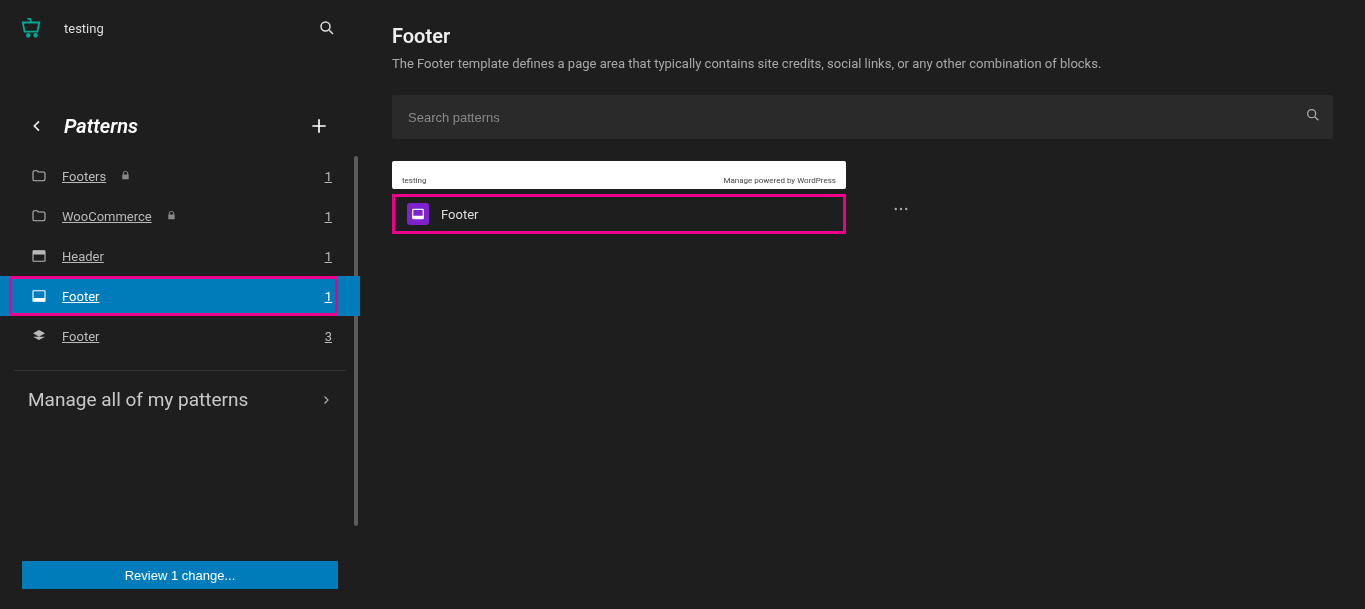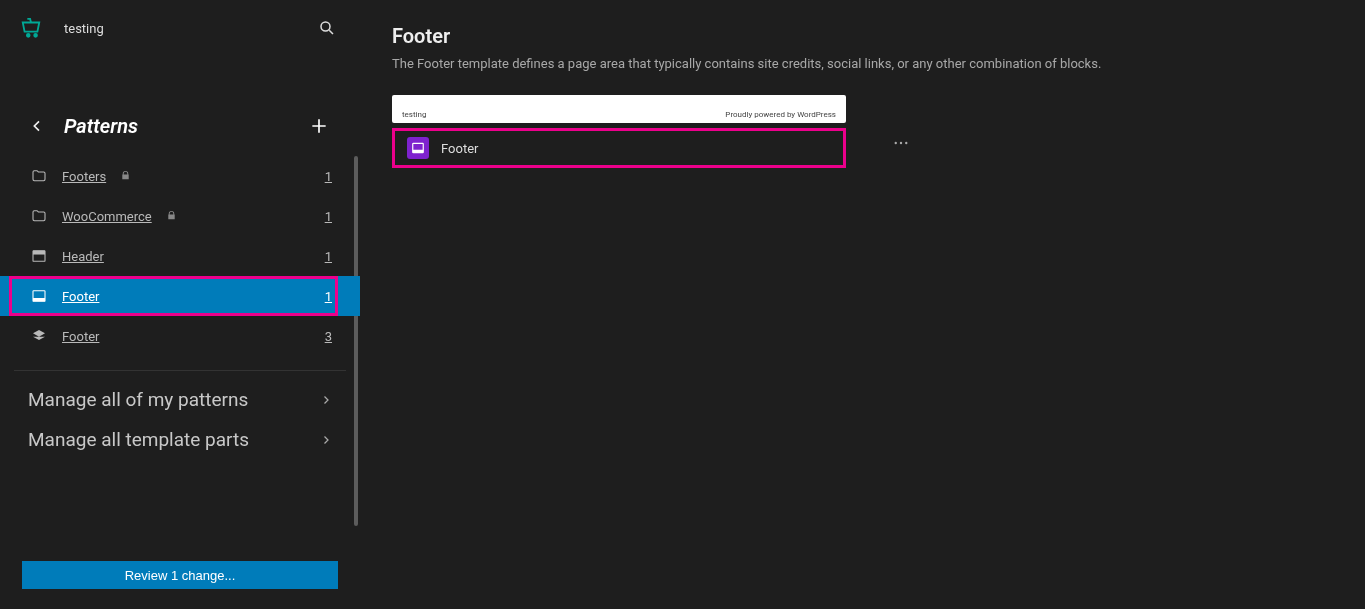--- a/index.html
+++ b/index.html
@@ -373,45 +373,46 @@
     <div class="divider"></div>
 
     <div class="link-row">
       <span>Manage all of my patterns</span>
       <span class="chev">
         <svg width="12" height="12" viewBox="0 0 24 24" fill="none" stroke="currentColor" stroke-width="2.5">
             <path d="M9 5l7 7-7 7"></path>
           </svg>
       </span>
     </div>
-    <div class="link-row">
-      <span>Manage all template parts</span>
-      <span class="chev">
-        <svg width="12" height="12" viewBox="0 0 24 24" fill="none" stroke="currentColor" stroke-width="2.5">
-            <path d="M9 5l7 7-7 7"></path>
-          </svg>
-      </span>
-    </div>
   </div>
 
   <div class="review-bar">
     <button class="review-btn">Review 1 change...</button>
   </div>
 </div>
 
 <div class="main">
   <div class="main-heading">Footer</div>
   <div class="main-desc">The Footer template defines a page area that typically contains site credits, social links, or any other combination of blocks.</div>
 
+  <div class="search-box">
+    <input class="search-input" type="text" placeholder="Search patterns" style="">
+    <span class="search-mag">
+      <svg width="16" height="16" viewBox="0 0 24 24" fill="none" stroke="currentColor" stroke-width="2">
+        <circle cx="10" cy="10" r="6"></circle>
+          <path d="M15 15l5 5"></path>
+      </svg>
+    </span>
+  </div>
 
   <div class="card">
     <div class="card-preview">
       <span>testing</span>
       <span class="right">
-        <span>Proudly powered by </span><span class="wp">WordPress</span>
+        <span>Manage powered by </span><span class="wp">WordPress</span>
       </span>
     </div>
     <div class="card-caption">
       <span class="block-icon">
         <svg viewBox="0 0 24 24" fill="none" stroke="#fff" stroke-width="2">
             <rect x="3" y="4" width="18" height="16" rx="1"></rect>
             <rect x="3" y="15" width="18" height="5" fill="#fff" stroke="none"></rect>
           </svg>
       </span>
       <span class="card-title">Footer</span>

